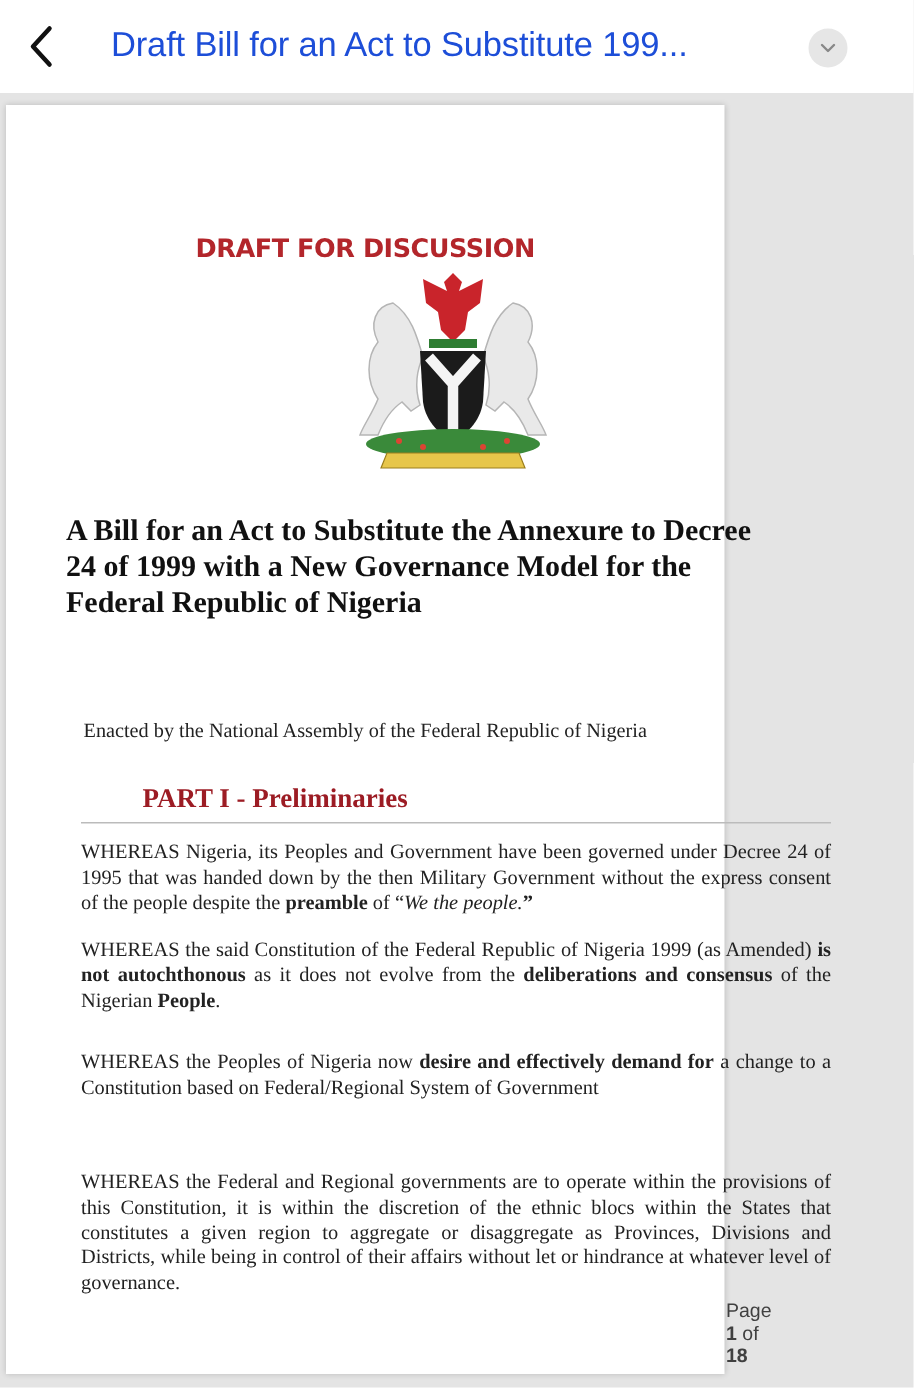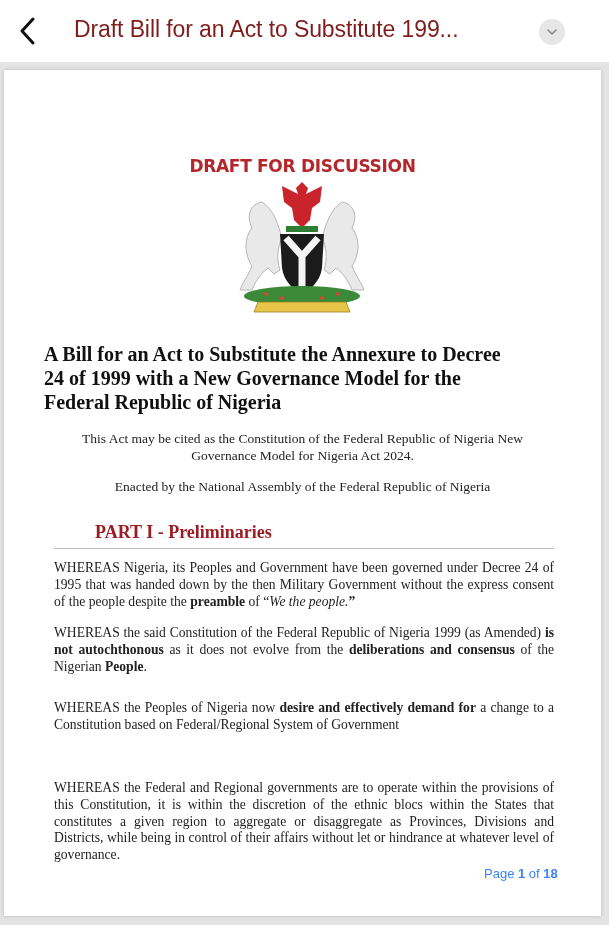--- a/index.html
+++ b/index.html
@@ -1,32 +1,32 @@
 <!DOCTYPE html>
 <html><head>
 <meta charset="utf-8">
 <style>
   html, body { margin:0; padding:0; }
   body { width:609px; height:925px; background:#e4e4e4; overflow:hidden; font-family:"Liberation Sans", sans-serif; position:relative; }
   .topbar { position:absolute; left:0; top:0; width:609px; height:62px; background:#ffffff; }
   .back { position:absolute; left:14px; top:14px; width:30px; height:34px; cursor:pointer; }
-  .title { position:absolute; left:74px; top:16px; font-size:23px; color:#7f1d1d; white-space:nowrap; letter-spacing:-0.1px; }
+  .title { position:absolute; left:74px; top:16px; font-size:23px; color:#1d4ed8; white-space:nowrap; letter-spacing:-0.1px; }
   .chev { position:absolute; left:539px; top:19px; width:26px; height:26px; border-radius:50%; background:#e6e6e6; cursor:pointer; }
-  .page { position:absolute; left:4px; top:70px; width:597px; height:846px; background:#fff; box-shadow:0 0 4px rgba(0,0,0,0.18); }
+  .page { position:absolute; left:4px; top:70px; width:479px; height:846px; background:#fff; box-shadow:0 0 4px rgba(0,0,0,0.18); }
   .serif { font-family:"Liberation Serif", "DejaVu Serif", serif; }
   .draft { position:absolute; left:0; width:100%; top:86px; text-align:center; color:#b3262b; font-weight:bold; font-size:17px; font-family:"DejaVu Sans", sans-serif; letter-spacing:-0.3px; }
   .coat { position:absolute; left:218px; top:110px; width:160px; height:135px; }
   .bill-title { position:absolute; left:40px; width:517px; top:272px; text-align:left; font-weight:bold; font-size:20px; line-height:24px; color:#111; }
   .cite { position:absolute; left:50px; width:497px; top:360px; text-align:center; font-size:13.5px; line-height:17px; color:#222; }
   .enacted { position:absolute; left:0; width:100%; top:409px; text-align:center; font-size:13.5px; color:#222; }
   .part { position:absolute; left:50px; top:452px; font-weight:bold; font-size:18px; color:#9c1c24;margin-left:41px; }
   .rule { position:absolute; left:50px; top:478px; width:500px; height:1px; background:#bbb; }
   .para { position:absolute; left:50px; width:500px; font-size:13.6px; line-height:16.8px; color:#222; text-align:justify; }
   .p1 { top:490px; } .p2 { top:555px; } .p3 { top:630px; } .p4 { top:678px;margin-top:32px; }
-  .pageno { position:absolute; left:480px; top:796px; font-family:"Liberation Sans", sans-serif; font-size:13px; color:#3b82f6; }
+  .pageno { position:absolute; left:480px; top:796px; font-family:"Liberation Sans", sans-serif; font-size:13px; color:#404040; }
 </style>
 </head>
 <body>
 
 <div class="topbar">
   <div class="back">
     <svg width="30" height="34" viewBox="0 0 30 34">
         <path d="M19 5 L8 17 L19 29" fill="none" stroke="#111" stroke-width="3" stroke-linecap="round" stroke-linejoin="round"></path>
       </svg>
   </div>
@@ -60,24 +60,20 @@
 
     <path d="M36 122 L124 122 L128 132 L32 132 Z" fill="#e7c64a" stroke="#9c7f1e" stroke-width="0.8"></path>
   </svg>
 
   <div class="bill-title serif">
     <div>A Bill for an Act to Substitute the Annexure to Decree</div>
     <div>24 of 1999 with a New Governance Model for the</div>
     <div>Federal Republic of Nigeria</div>
   </div>
 
-  <div class="cite serif">
-    <div>This Act may be cited as the Constitution of the Federal Republic of Nigeria New</div>
-    <div>Governance Model for Nigeria Act 2024.</div>
-  </div>
 
   <div class="enacted serif">Enacted by the National Assembly of the Federal Republic of Nigeria</div>
 
   <div class="part serif">PART I - Preliminaries</div>
   <div class="rule"></div>
 
   <div class="para p1 serif"><span>WHEREAS Nigeria, its Peoples and Government have been governed under Decree 24 of 1995 that was handed down by the then Military Government without the express consent of the people despite the </span><b>preamble</b><span> of “</span><i>We the people.</i><b>”</b></div>
   <div class="para p2 serif"><span>WHEREAS the said Constitution of the Federal Republic of Nigeria 1999 (as Amended) </span><b>is not autochthonous</b><span> as it does not evolve from the </span><b>deliberations and consensus</b><span> of the Nigerian </span><b>People</b><span>.</span></div>
   <div class="para p3 serif"><span>WHEREAS the Peoples of Nigeria now </span><b>desire and effectively demand for</b><span> a change to a Constitution based on Federal/Regional System of Government</span></div>
   <div class="para p4 serif"><span>WHEREAS the Federal and Regional governments are to operate within the provisions of this Constitution, it is within the discretion of the ethnic blocs within the States that constitutes a given region to aggregate or disaggregate as Provinces, Divisions and Districts, while being in control of their affairs without let or hindrance at whatever level of governance.</span></div>

